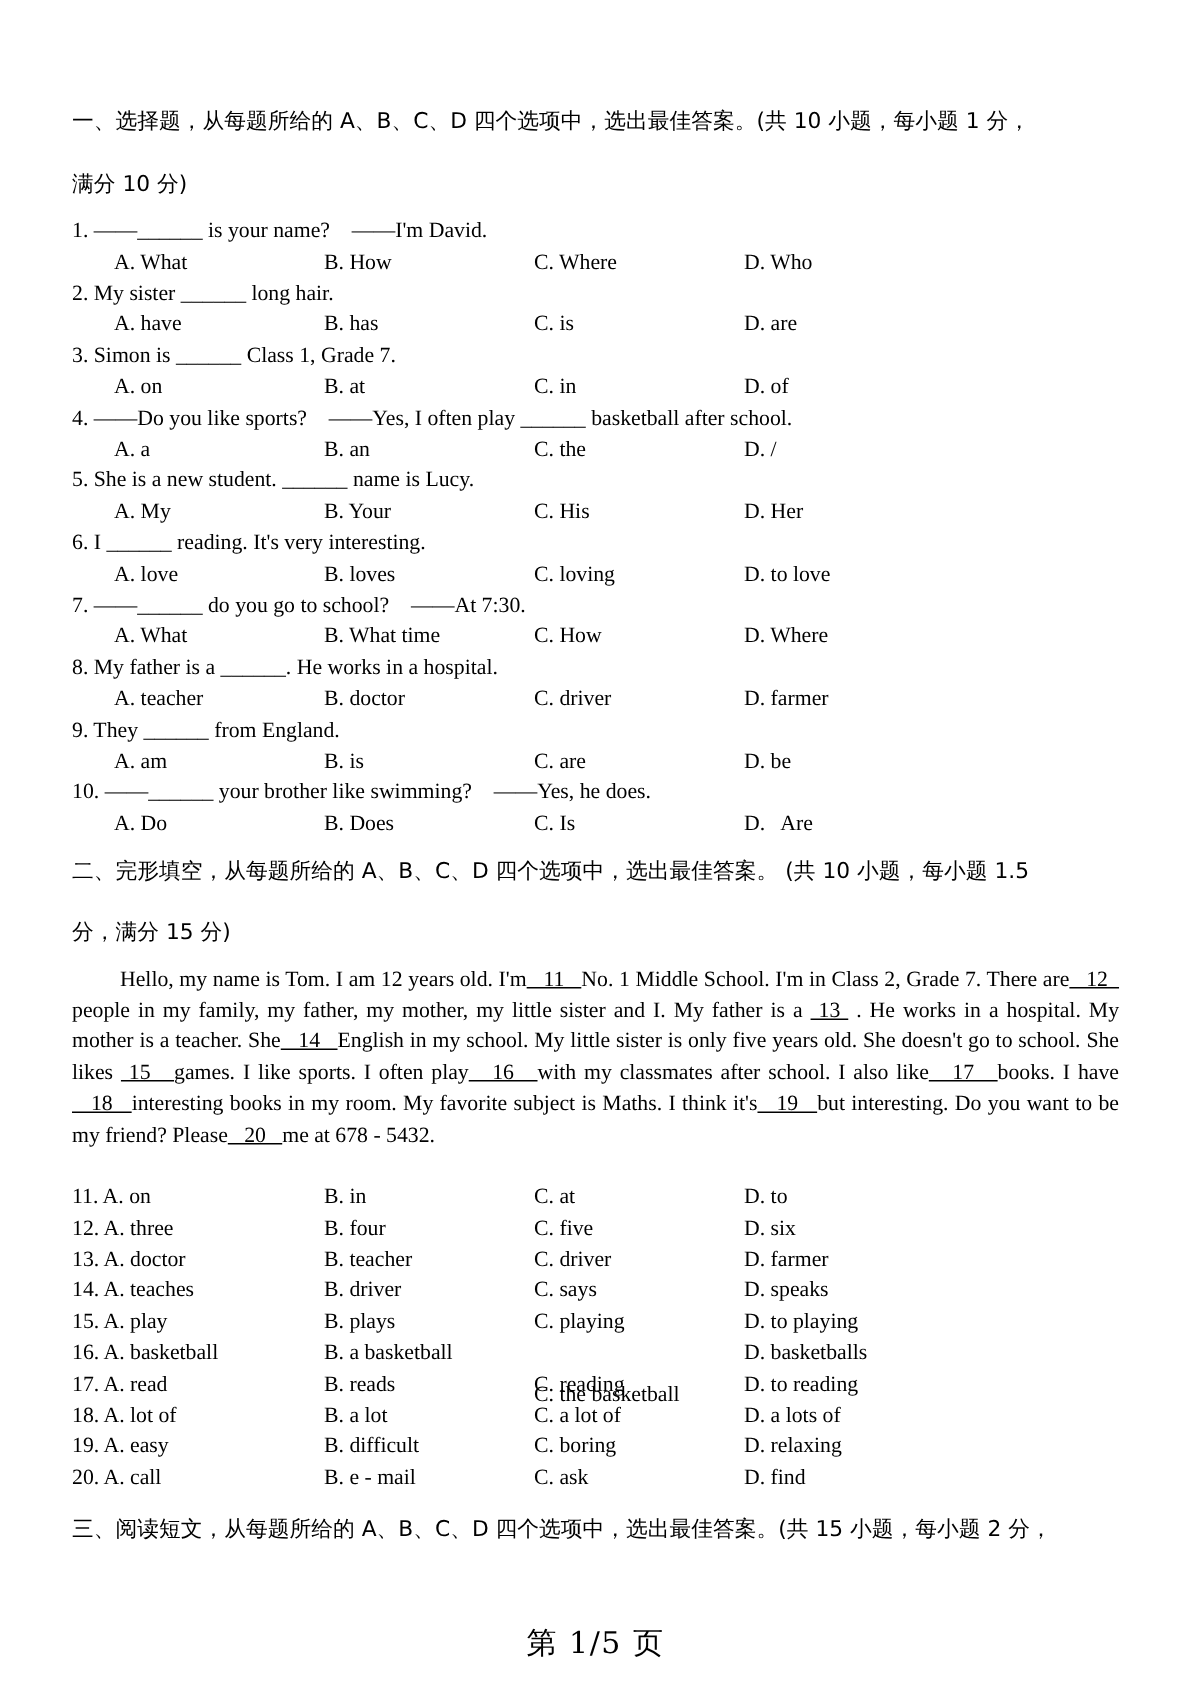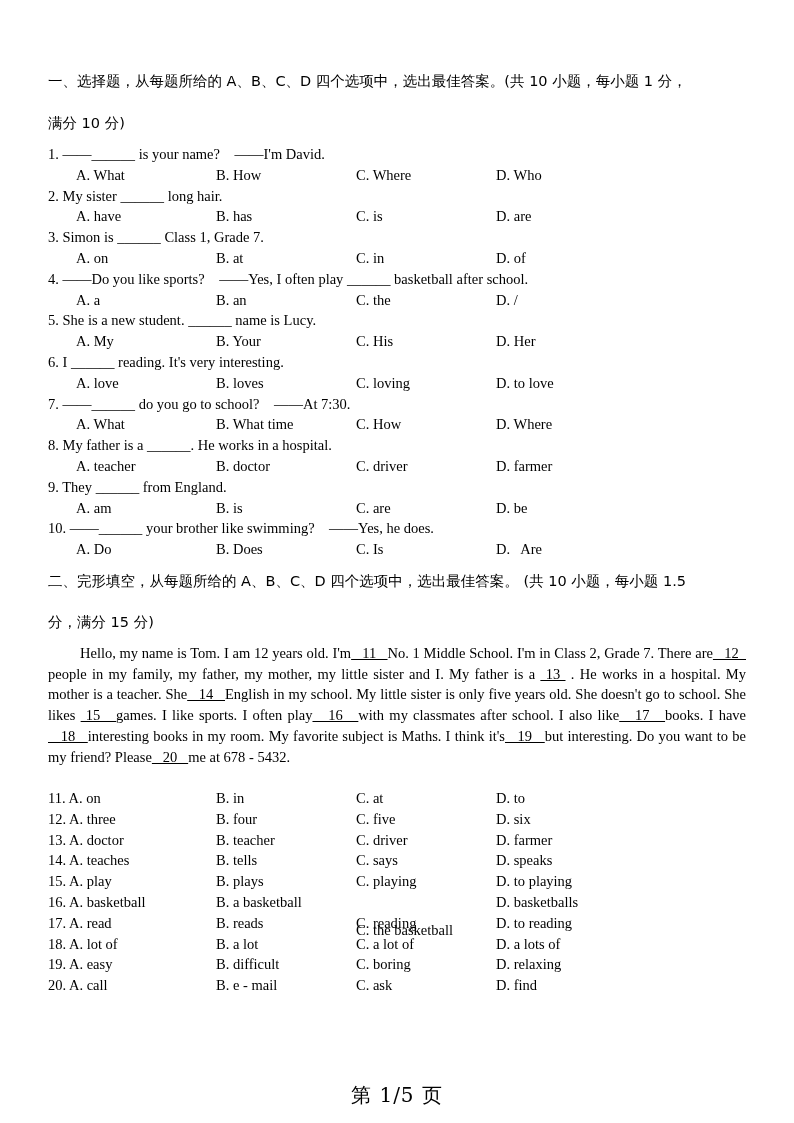--- a/index.html
+++ b/index.html
@@ -129,21 +129,21 @@
         <span class="opt" style="left: 496px;">D. six</span>
       </div>
       <div class="opt-row" style="top: 829.6px;">
         <span class="opt" style="left: 48px;">13. A. doctor</span>
         <span class="opt" style="left: 216px;">B. teacher</span>
         <span class="opt" style="left: 356px;">C. driver</span>
         <span class="opt" style="left: 496px;">D. farmer</span>
       </div>
       <div class="opt-row" style="top: 850.4px;">
         <span class="opt" style="left: 48px;">14. A. teaches</span>
-        <span class="opt" style="left: 216px;">B. tells</span>
+        <span class="opt" style="left: 216px;">B. driver</span>
         <span class="opt" style="left: 356px;">C. says</span>
         <span class="opt" style="left: 496px;">D. speaks</span>
       </div>
       <div class="opt-row" style="top: 871.2px;">
         <span class="opt" style="left: 48px;">15. A. play</span>
         <span class="opt" style="left: 216px;">B. plays</span>
         <span class="opt" style="left: 356px;">C. playing</span>
         <span class="opt" style="left: 496px;">D. to playing</span>
       </div>
       <div class="opt-row" style="top: 892px;">
@@ -171,15 +171,16 @@
         <span class="opt" style="left: 496px;">D. relaxing</span>
       </div>
       <div class="opt-row" style="top: 975.2px;">
         <span class="opt" style="left: 48px;">20. A. call</span>
         <span class="opt" style="left: 216px;">B. e - mail</span>
         <span class="opt" style="left: 356px;">C. ask</span>
         <span class="opt" style="left: 496px;">D. find</span>
       </div>
     </div>
 
+  <div class="section-title" style="top:999px;">三、阅读短文，从每题所给的 A、B、C、D 四个选项中，选出最佳答案。(共 15 小题，每小题 2 分，</div>
 
   <div class="footer">第 1/5 页</div>
 </div>
 
 </body></html>

